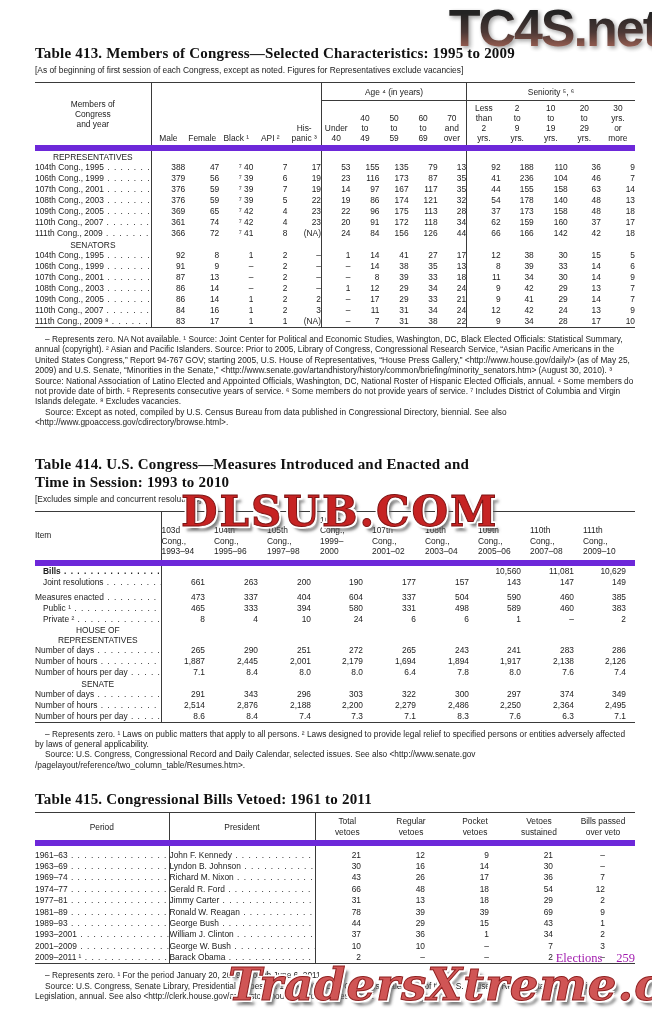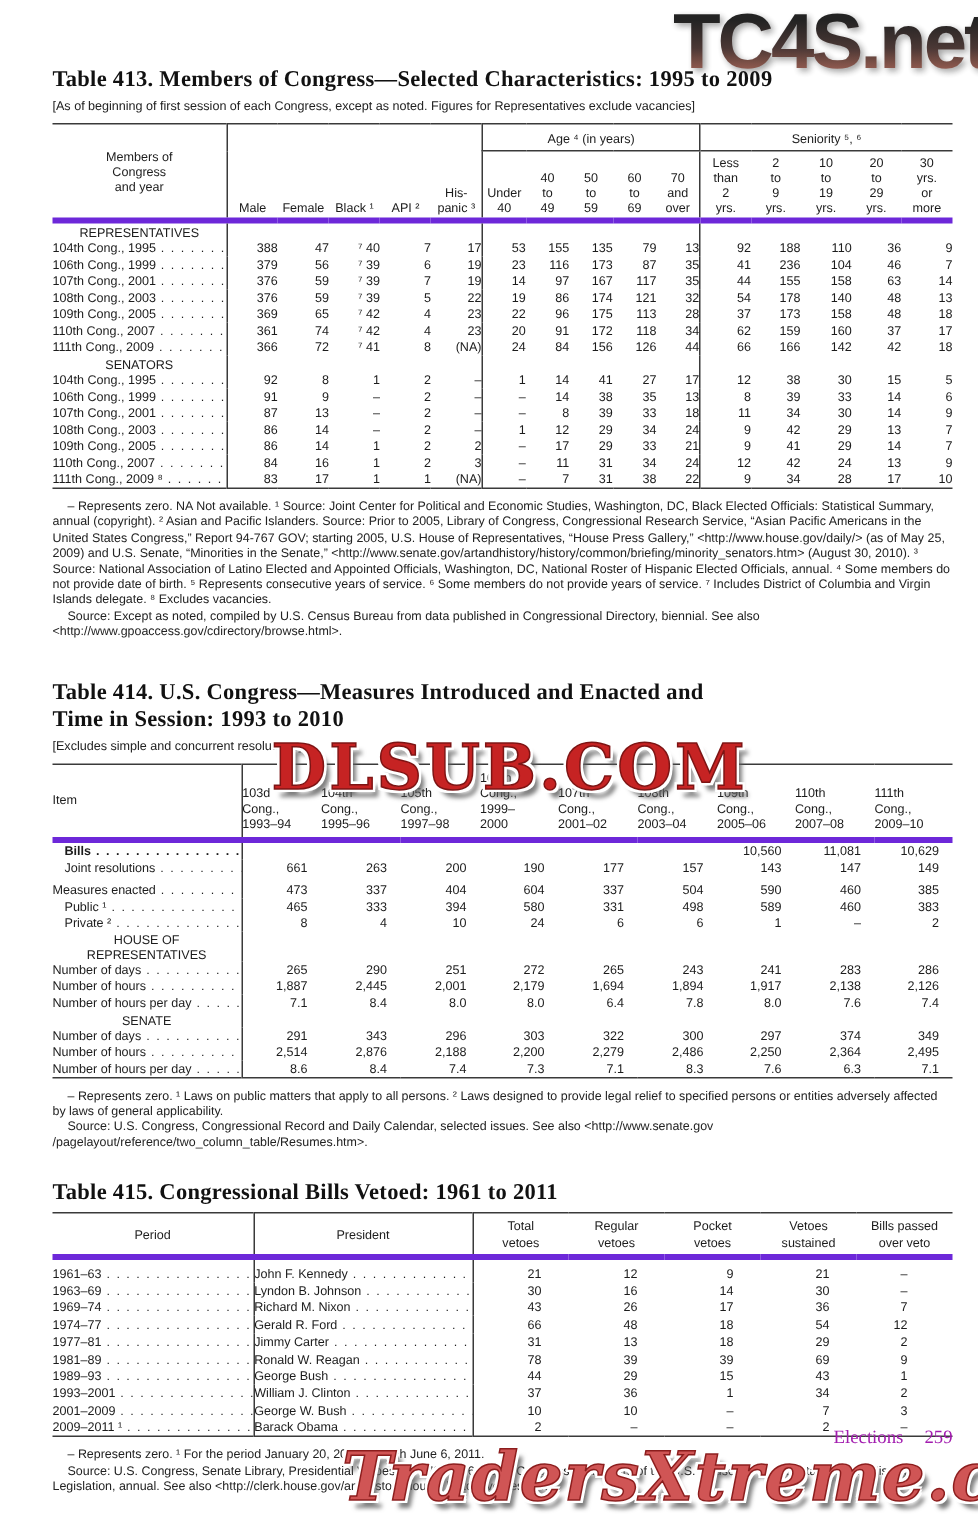--- a/index.html
+++ b/index.html
@@ -17,21 +17,21 @@
   .sp414{margin-top:27px;}
   .sp415{margin-top:20px;}
 
   
   .xt{border-collapse:collapse;table-layout:fixed;width:600px;
       font:8.4px/11px "Liberation Sans","DejaVu Sans",sans-serif;color:#1c1c1c;
       border-top:1px solid #3a3a3a;border-bottom:1px solid #3a3a3a;}
   .xt th,.xt td{padding:0;font-weight:normal;vertical-align:bottom;}
   .xt td{height:11px;}
   .bl{border-left:1px solid #3a3a3a;}
-  .hb{border-bottom:4px solid #6d28d9;}
+  .hb{border-bottom:6px solid #6d28d9;}
   .rule{border-bottom:1px solid #3a3a3a;}
   .num{text-align:right;padding-right:5px;white-space:nowrap;}
   .rl .lead{white-space:nowrap;overflow:hidden;}
   .lead::after{content:" . . . . . . . . . . . . . . . . . . . . . . . . . . . . . . . . . . . . . . . . . . . . . . . .";letter-spacing:1px;color:#1c1c1c;}
   .sh{text-align:center;padding-top:3px;white-space:pre-line;line-height:10px;}
 
   
   .t413 thead th{text-align:center;white-space:pre-line;line-height:10px;padding-top:2px;padding-bottom:2px;}
   .t413 .stub{vertical-align:middle;}
   .t413 .grp{height:13px;vertical-align:middle;}

